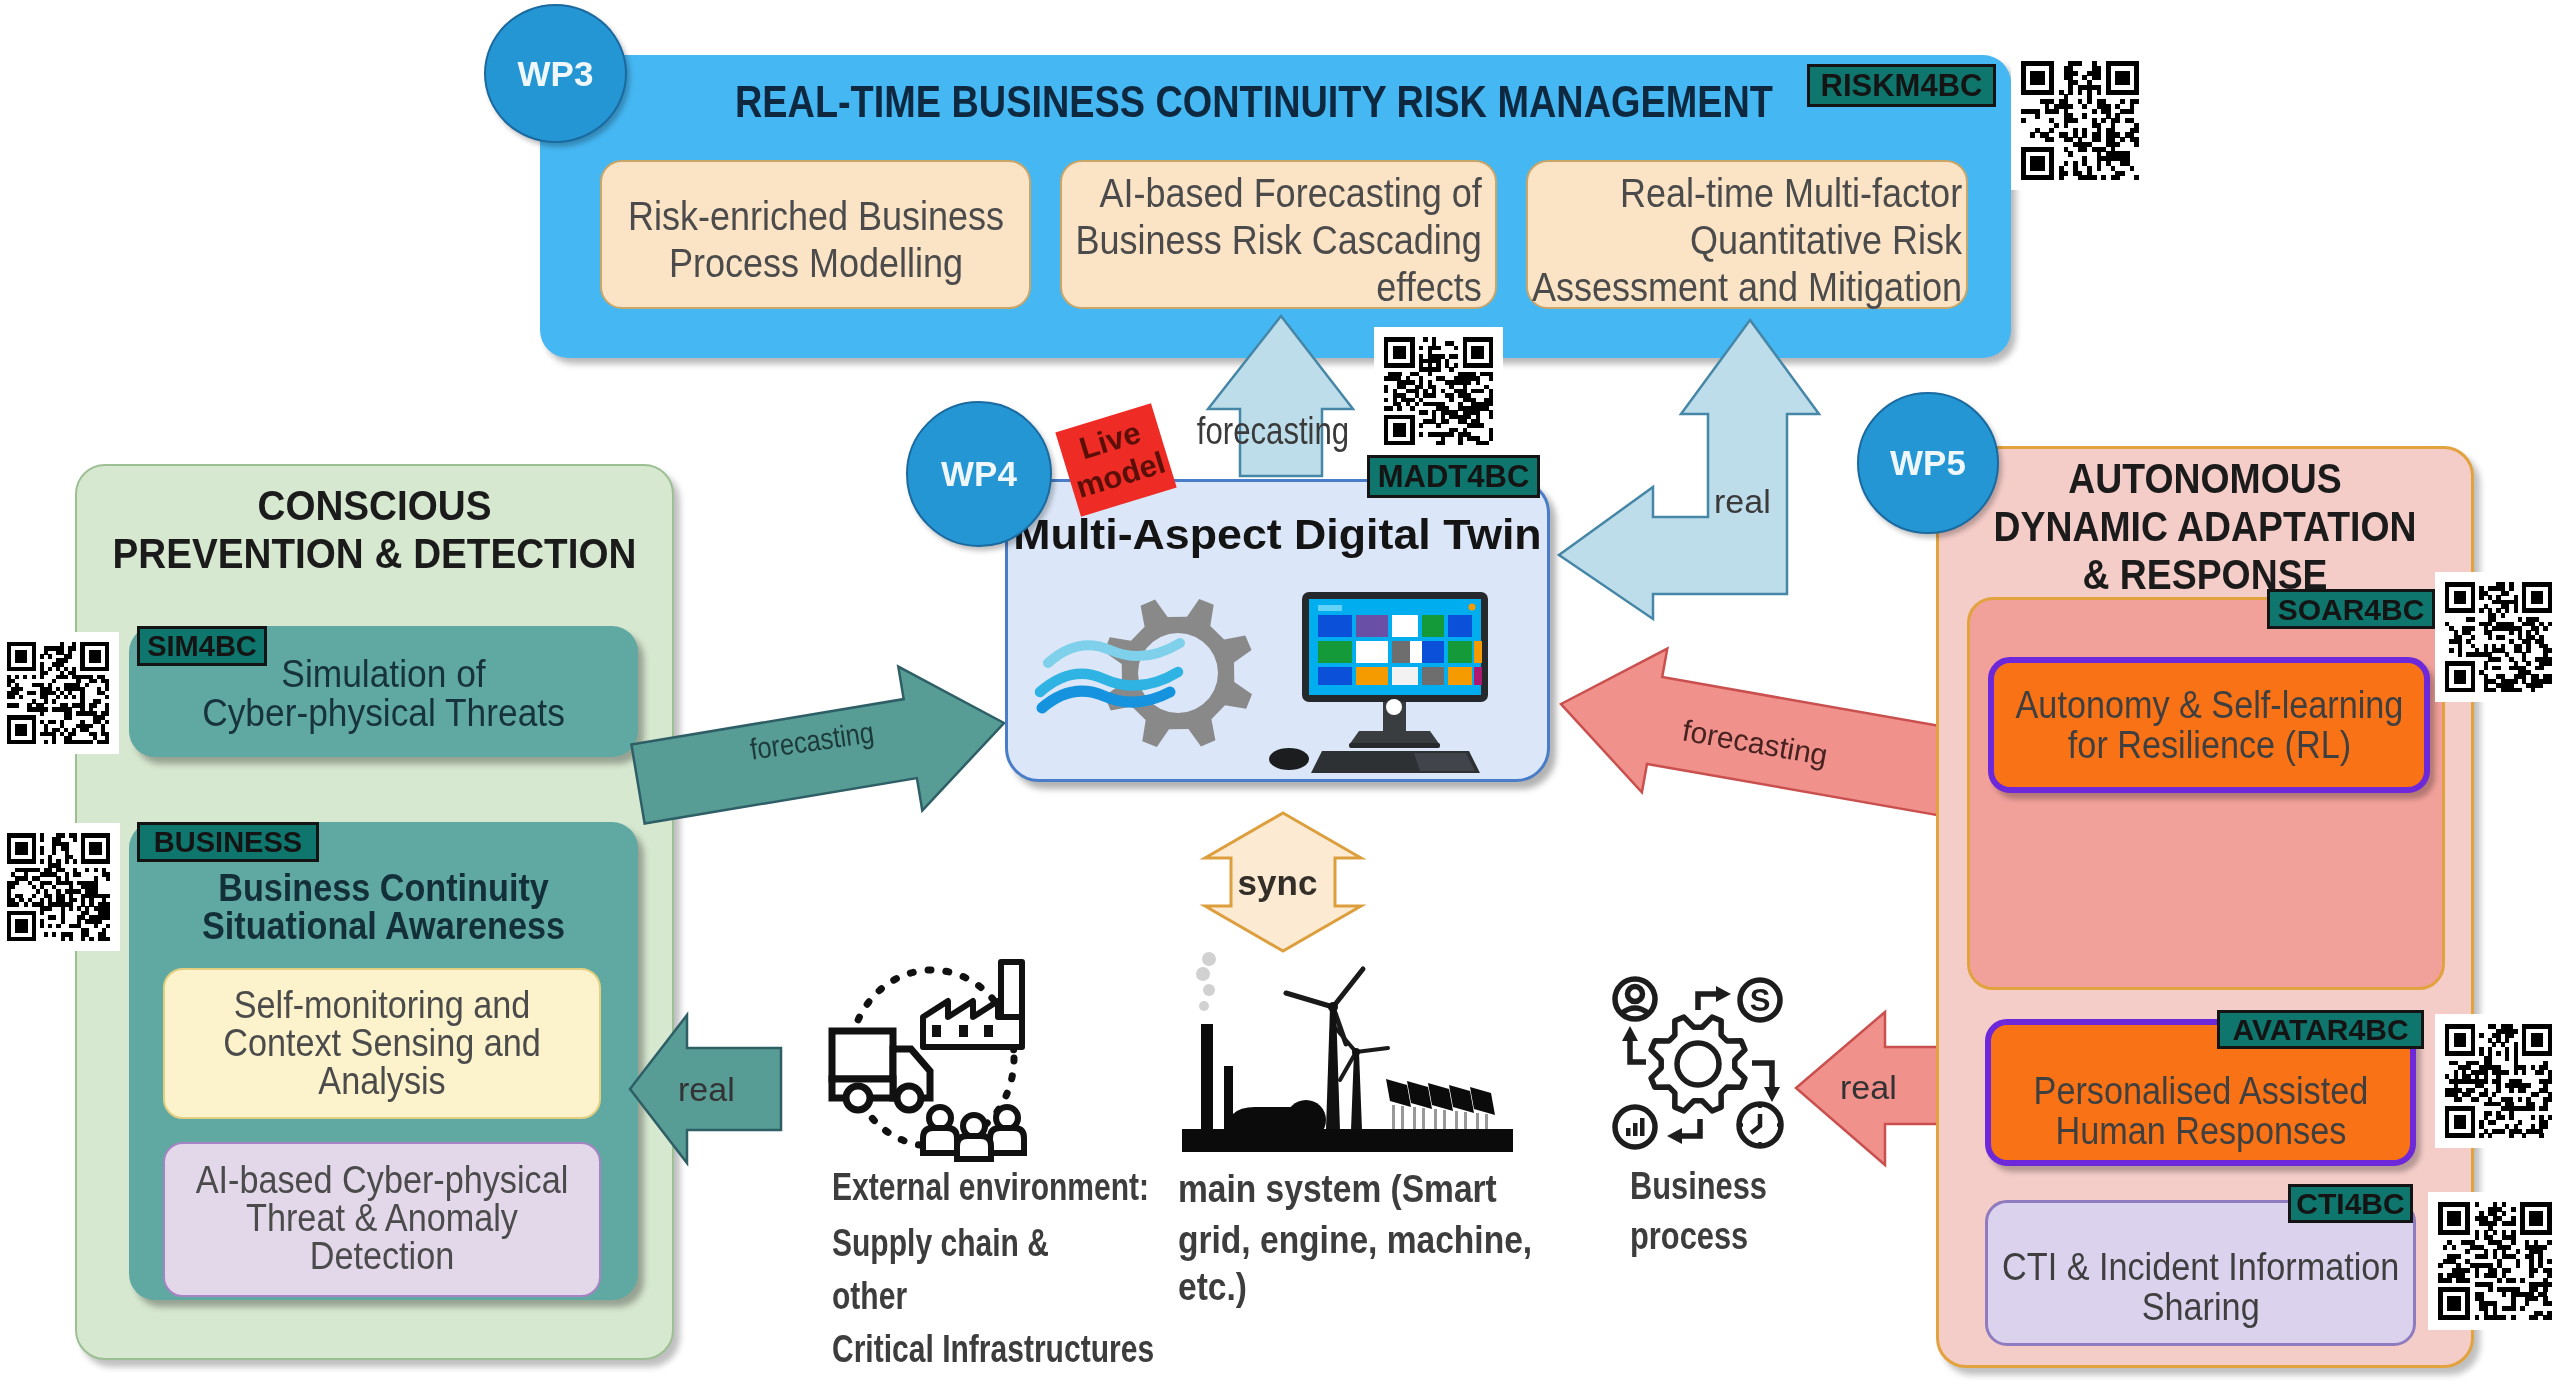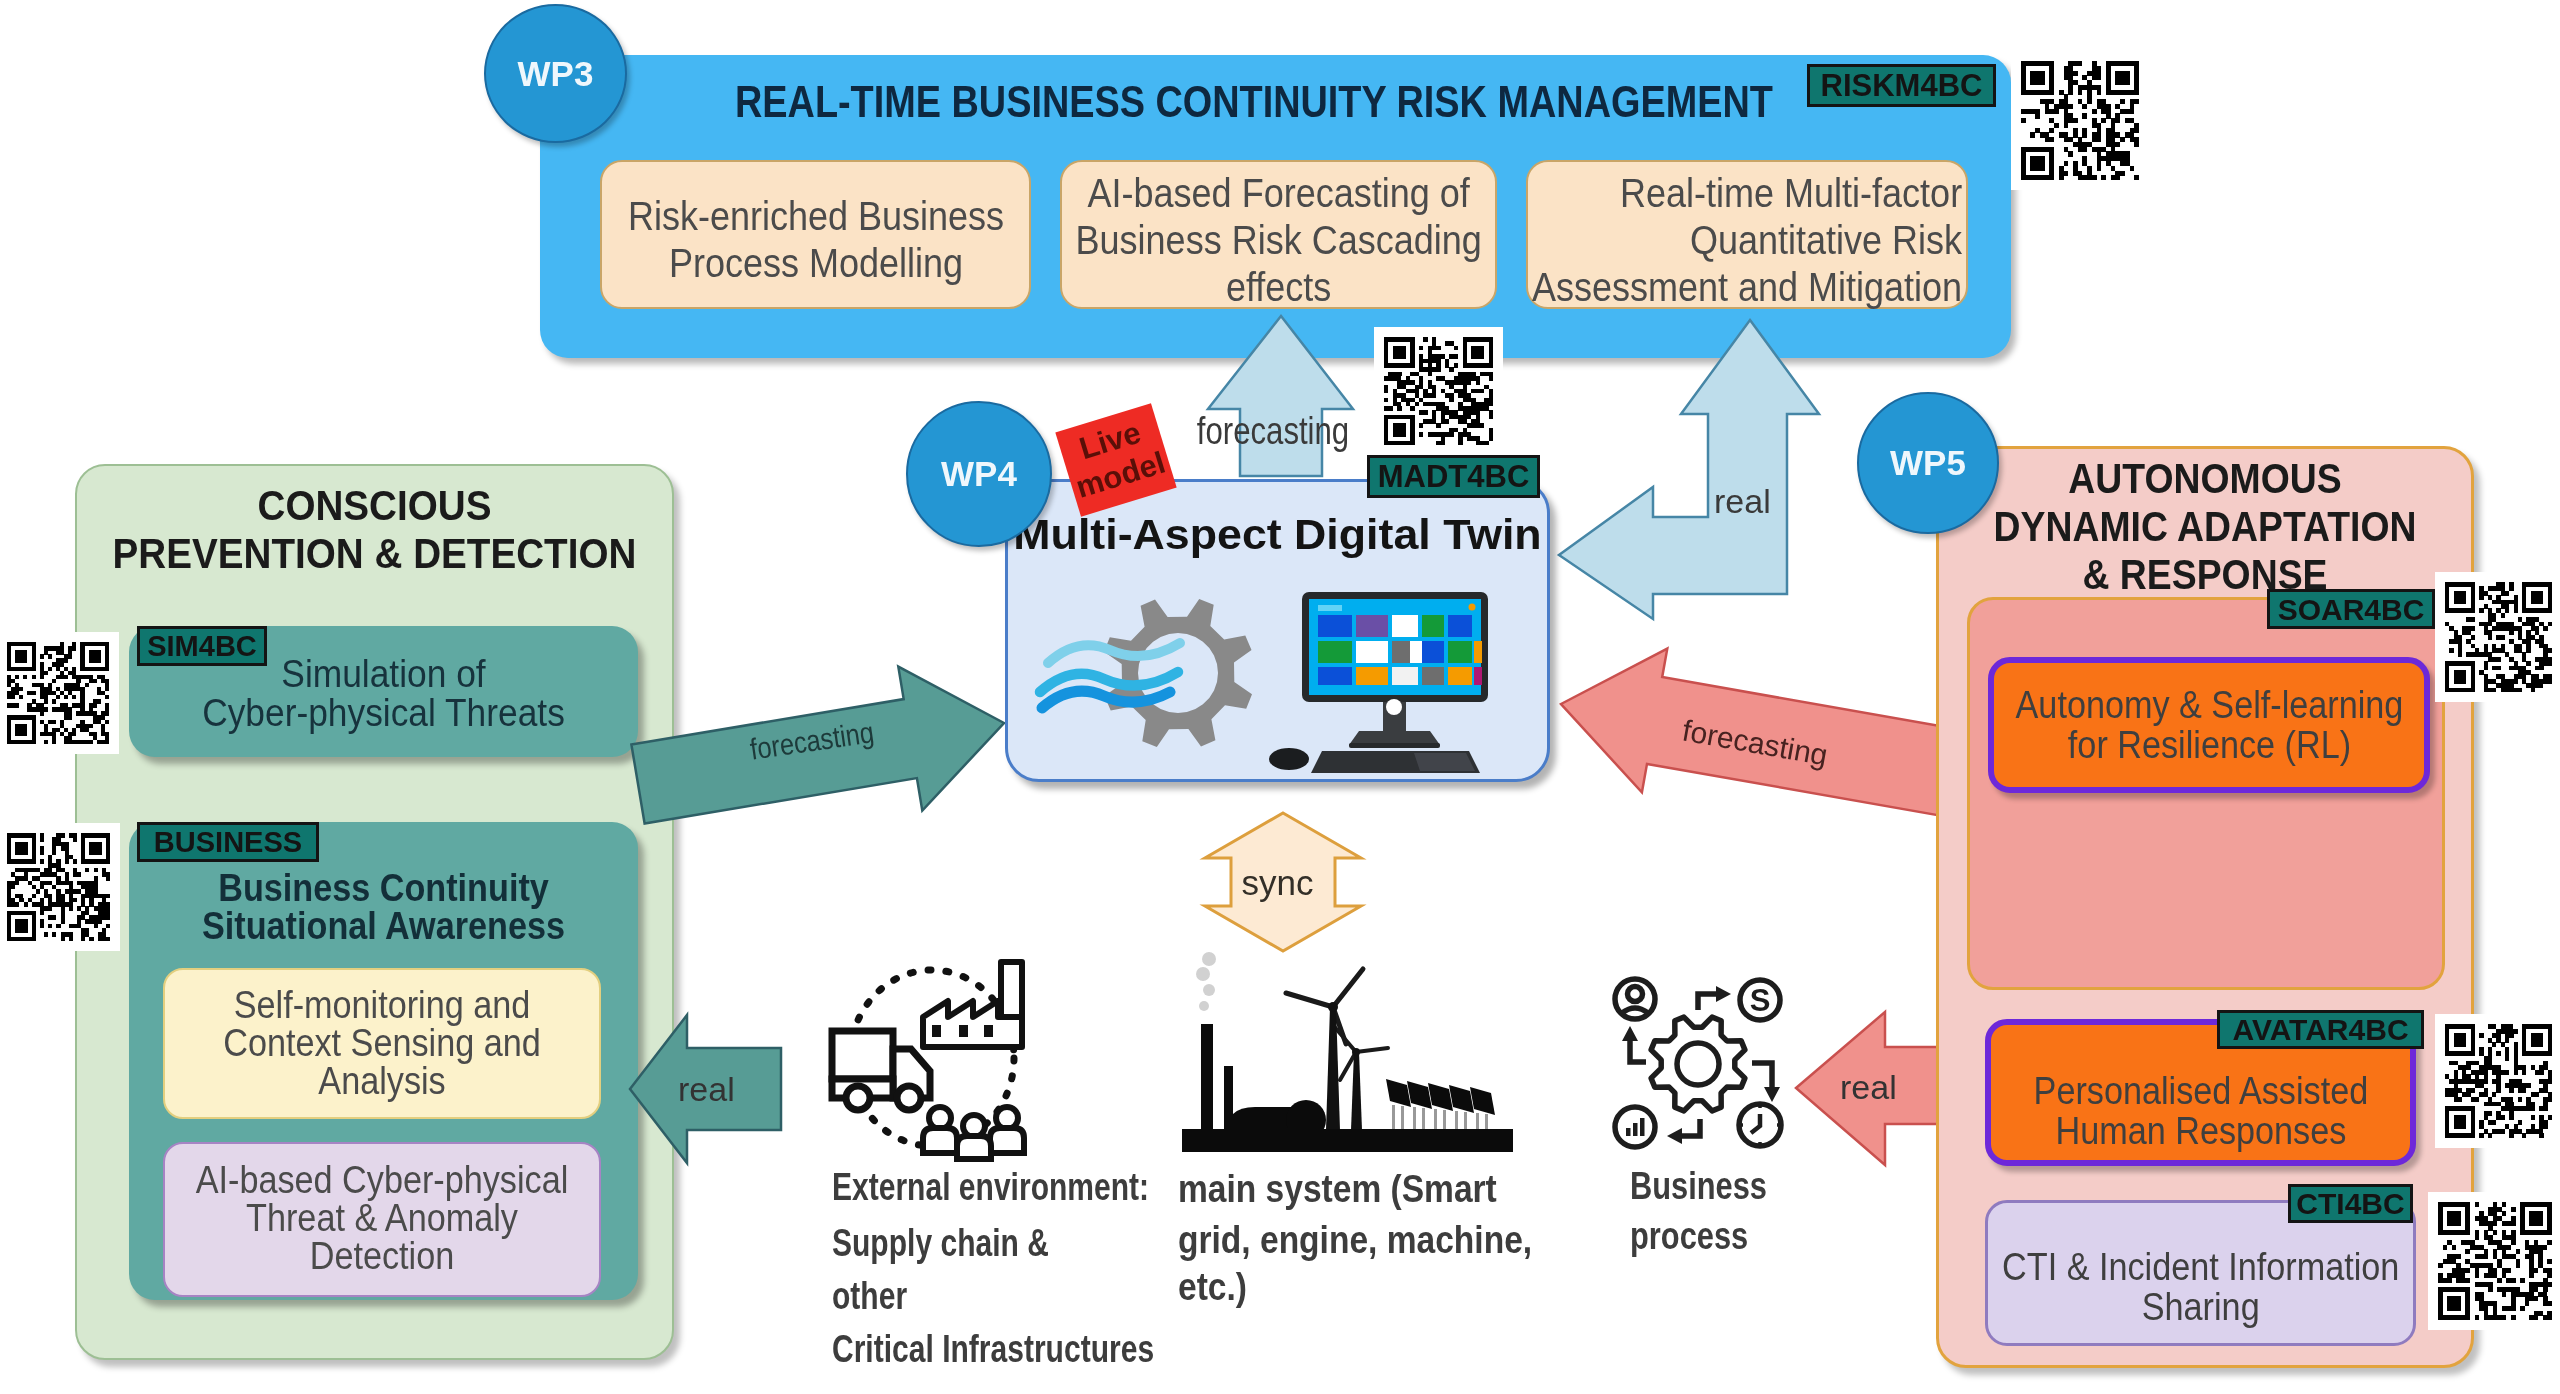--- a/index.html
+++ b/index.html
@@ -11,21 +11,21 @@
 </style>
 </head>
 <body>
 <div id="canvas">
 
 <div class="abs" id="topbox" style="left:540px;top:55px;width:1471px;height:303px;background:#45B7F3;border-radius:28px;box-shadow:5px 6px 6px rgba(0,0,0,0.28);z-index:5;">
   <div class="abs ctr" style="left:111px;top:22px;width:1200px;font-size:44px;font-weight:bold;color:#0E2840;transform:scaleX(0.86);transform-origin:center top;white-space:nowrap;text-align:center;">REAL-TIME BUSINESS CONTINUITY RISK MANAGEMENT</div>
   <div class="abs peach" style="left:60px;top:105px;width:431px;height:149px;">
     <div class="ptxt">Risk-enriched Business<br>Process Modelling</div>
   </div>
-  <div class="abs peach" style="left:520px;top:105px;width:437px;height:149px;">
+  <div class="abs peach" style="left:520px;top:105px;width:437px;height:149px;text-align:right;">
     <div class="ptxt">AI-based Forecasting of<br>Business Risk Cascading<br>effects</div>
   </div>
   <div class="abs peach" style="left:986px;top:105px;width:442px;height:149px;text-align:right;">
     <div class="ptxt">Real-time Multi-factor<br>Quantitative Risk<br>Assessment and Mitigation</div>
   </div>
 </div>
 <style>
   .peach{background:#FBE3C6;border:2px solid #C9A567;border-radius:22px;display:flex;align-items:center;justify-content:center;text-align:center;padding-top:11px;box-sizing:border-box;}
   .ptxt{font-size:40px;line-height:47px;color:#4B4B4B;transform:scaleX(0.9);transform-origin:center;white-space:nowrap;}
 </style>
@@ -67,21 +67,21 @@
   <polygon points="1796,1088 1885,1012 1885,1047 1944,1047 1944,1124 1885,1124 1885,1165" fill="#F0918C" stroke="#C9504E" stroke-width="2.5"></polygon>
 
   <polygon points="1283,813 1361,858 1335,858 1335,906 1361,906 1283,951 1205,906 1231,906 1231,858 1205,858" fill="#FDEAD3" stroke="#DD9F3D" stroke-width="3"></polygon>
 </svg>
 <div class="abs" style="left:1153px;top:410px;width:240px;font-size:38px;color:#3A3A3A;text-align:center;transform:scaleX(0.82);transform-origin:center top;z-index:11;">forecasting</div>
 <div class="abs" style="left:1714px;top:482px;width:110px;font-size:34px;color:#3A3A3A;z-index:11;">real</div>
 <div class="abs" style="left:702px;top:724px;width:220px;font-size:30px;color:#1D3A3A;text-align:center;transform:rotate(-8.2deg) scaleX(0.85);z-index:11;">forecasting</div>
 <div class="abs" style="left:1645px;top:726px;width:220px;font-size:30px;color:#472220;text-align:center;transform:rotate(10deg);z-index:11;">forecasting</div>
 <div class="abs" style="left:678px;top:1070px;width:70px;font-size:34px;color:#333;z-index:11;">real</div>
 <div class="abs" style="left:1840px;top:1068px;width:70px;font-size:34px;color:#333;z-index:11;">real</div>
-<div class="abs ctr" style="left:1233px;top:863px;width:89px;font-size:35px;font-weight:normal;color:#332F28;z-index:11;">sync</div>
+<div class="abs ctr" style="left:1233px;top:863px;width:89px;font-size:35px;font-weight:bold;color:#332F28;z-index:11;">sync</div>
 
 <div class="abs" id="pinkbox" style="left:1936px;top:446px;width:538px;height:922px;background:#F4CCC8;border:3px solid #E2A33E;border-radius:30px;box-shadow:6px 7px 6px rgba(0,0,0,0.25);z-index:20;">
   <div class="abs ctr" style="left:0;top:6px;width:100%;font-size:42px;line-height:48px;font-weight:bold;color:#1B1B1B;transform:scaleX(0.89);transform-origin:center top;">AUTONOMOUS<br>DYNAMIC ADAPTATION<br>&amp; RESPONSE</div>
   <div class="abs" style="left:28px;top:148px;width:478px;height:393px;background:#F1A09A;border:3px solid #E2A33E;border-radius:26px;">
     <div class="abs pinkin" style="left:18px;top:57px;width:442px;height:136px;">
       <div class="ptx2">Autonomy &amp; Self-learning<br>for Resilience (RL)</div>
     </div>
   </div>
   <div class="abs pinkin" style="left:46px;top:570px;width:431px;height:147px;padding-top:46px;align-items:flex-start;">
     <div class="ptx2">Personalised Assisted<br>Human Responses</div>

